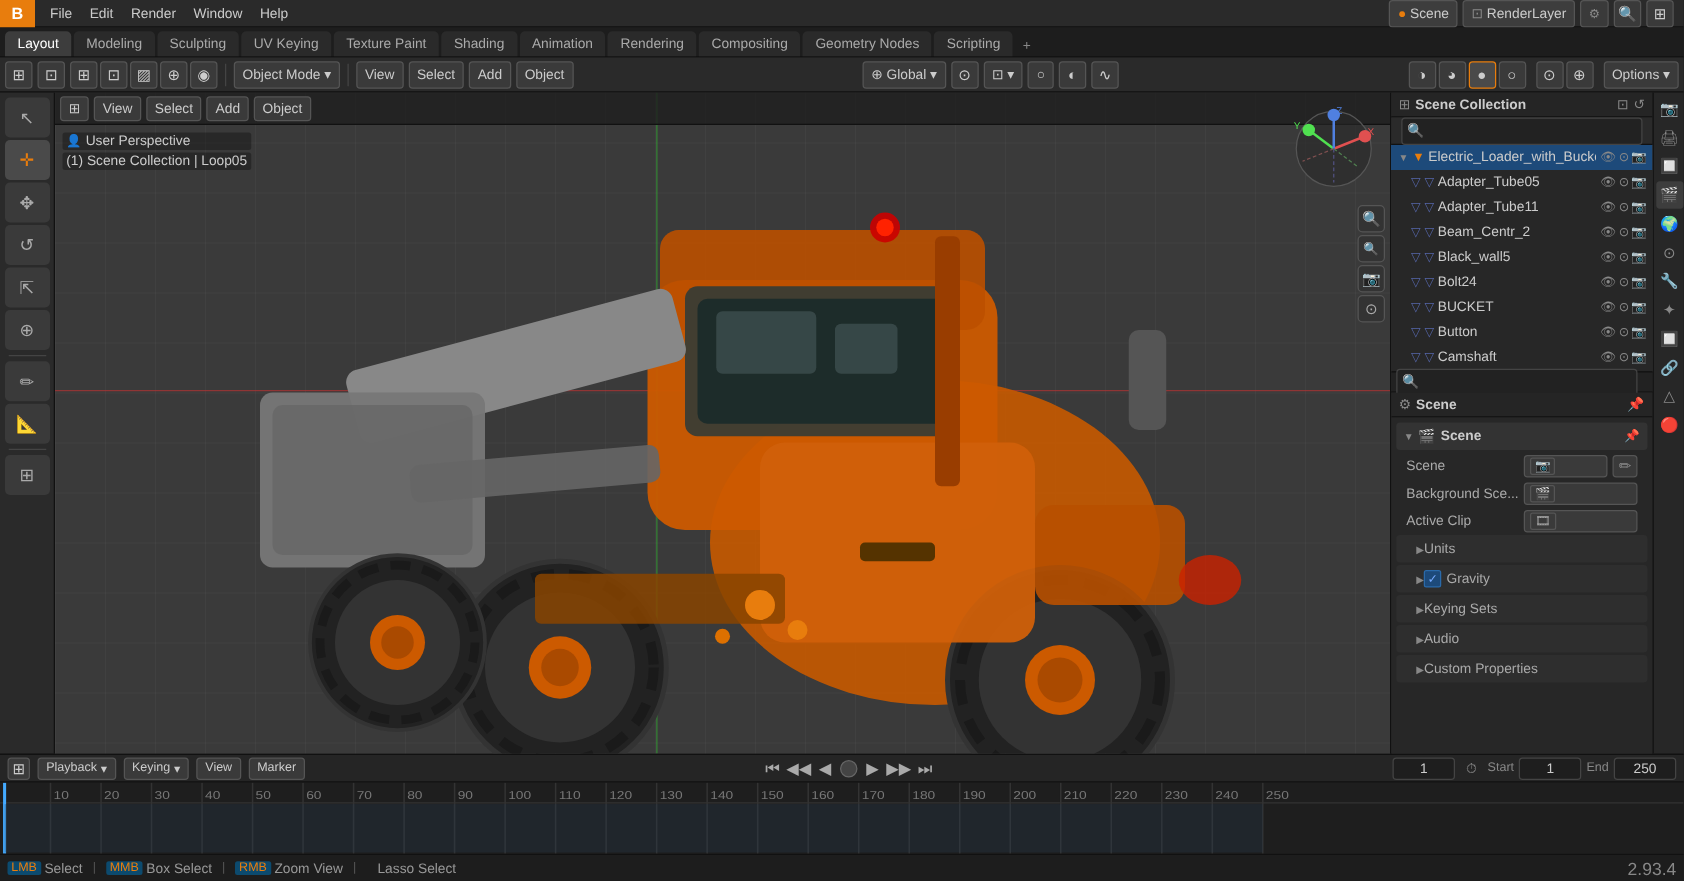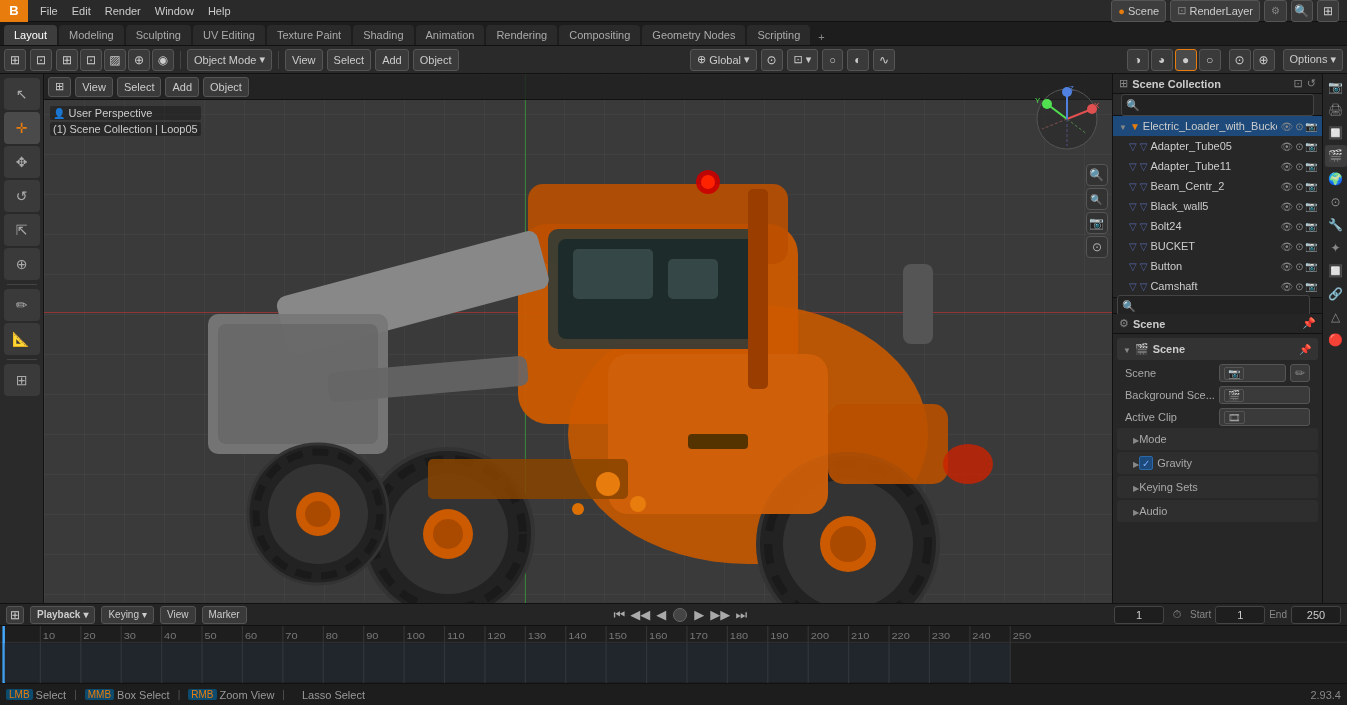--- a/index.html
+++ b/index.html
@@ -511,21 +511,21 @@
     .status-item-key {
       color: #e87d0d;
       font-size: 10px;
       background: #0c4a6e;
       padding: 0 3px;
       border-radius: 2px;
     }
     .status-spacer { flex: 1; }
     .status-right {
       color: #888;
-      font-size: 11px;
+      font-size: 14px;
       text-align: right;
     }
 
     
     .loader-container {
       position: absolute;
       inset: 30px 10px 20px 10px;
       display: flex;
       align-items: center;
       justify-content: center;
@@ -613,21 +613,21 @@
     <div class="toolbar-btn" style="font-size:10px; color:#888;">⚙</div>
     <div class="toolbar-icon-btn">🔍</div>
     <div class="toolbar-icon-btn">⊞</div>
   </div>
 </div>
 
 <div class="workspace-tabs">
   <div class="workspace-tab active">Layout</div>
   <div class="workspace-tab">Modeling</div>
   <div class="workspace-tab">Sculpting</div>
-  <div class="workspace-tab">UV Editing</div>
+  <div class="workspace-tab">UV Keying</div>
   <div class="workspace-tab">Texture Paint</div>
   <div class="workspace-tab">Shading</div>
   <div class="workspace-tab">Animation</div>
   <div class="workspace-tab">Rendering</div>
   <div class="workspace-tab">Compositing</div>
   <div class="workspace-tab">Geometry Nodes</div>
   <div class="workspace-tab">Scripting</div>
   <div class="workspace-tab-add">+</div>
 </div>
 
@@ -962,40 +962,44 @@
 
           <div class="prop-row">
             <span class="prop-label">Active Clip</span>
             <div class="prop-value">
               <span style="background:#3a3a3a; border:1px solid #555; border-radius:2px; padding:0 3px; font-size:10px; color:#aaa; display:inline-flex; align-items:center;">🎞</span>
             </div>
           </div>
 
           <div class="prop-subsection">
             <span class="tri-right triangle"></span>
-            <span class="prop-subsection-title">Mode</span>
+            <span class="prop-subsection-title">Units</span>
           </div>
 
           <div class="prop-subsection">
             <span class="tri-right triangle"></span>
             <div class="prop-checkbox">✓</div>
             <span class="prop-subsection-title" style="margin-left:4px;">Gravity</span>
           </div>
 
           <div class="prop-subsection">
             <span class="tri-right triangle"></span>
             <span class="prop-subsection-title">Keying Sets</span>
           </div>
 
           <div class="prop-subsection">
             <span class="tri-right triangle"></span>
             <span class="prop-subsection-title">Audio</span>
           </div>
 
 
+          <div class="prop-subsection">
+            <span class="tri-right triangle"></span>
+            <span class="prop-subsection-title">Custom Properties</span>
+          </div>
         </div>
       </div>
     </div>
 
     <div class="props-icons">
       <div class="props-icon" title="Render Properties">📷</div>
       <div class="props-icon" title="Output Properties">🖨</div>
       <div class="props-icon" title="View Layer">🔲</div>
       <div class="props-icon" title="Scene" style="background:#3d3d3d; color:#e87d0d;">🎬</div>
       <div class="props-icon" title="World">🌍</div>
@@ -1007,21 +1011,21 @@
       <div class="props-icon" title="Object Data">△</div>
       <div class="props-icon" title="Material">🔴</div>
     </div>
 
   </div>
 </div>
 
 <div class="timeline">
   <div class="timeline-header">
     <div class="toolbar-icon-btn" style="width:18px;height:18px;">⊞</div>
-    <div class="toolbar-btn" style="height:18px; font-size:10px;font-weight:bold;">
+    <div class="toolbar-btn" style="height:18px; font-size:10px;">
       <span>Playback</span> 
         <span>▾</span>
     </div>
     <div class="toolbar-btn" style="height:18px; font-size:10px;">
       <span>Keying</span> 
         <span>▾</span>
     </div>
     <div class="toolbar-btn" style="height:18px; font-size:10px;">
       <span>View</span>
     </div>

